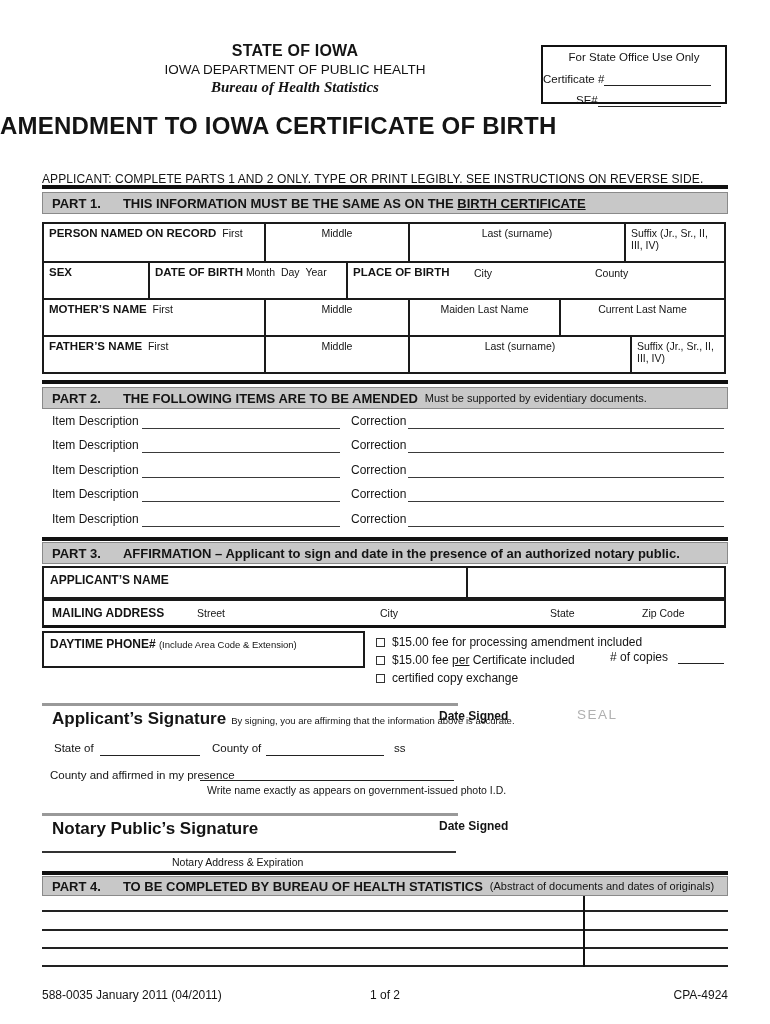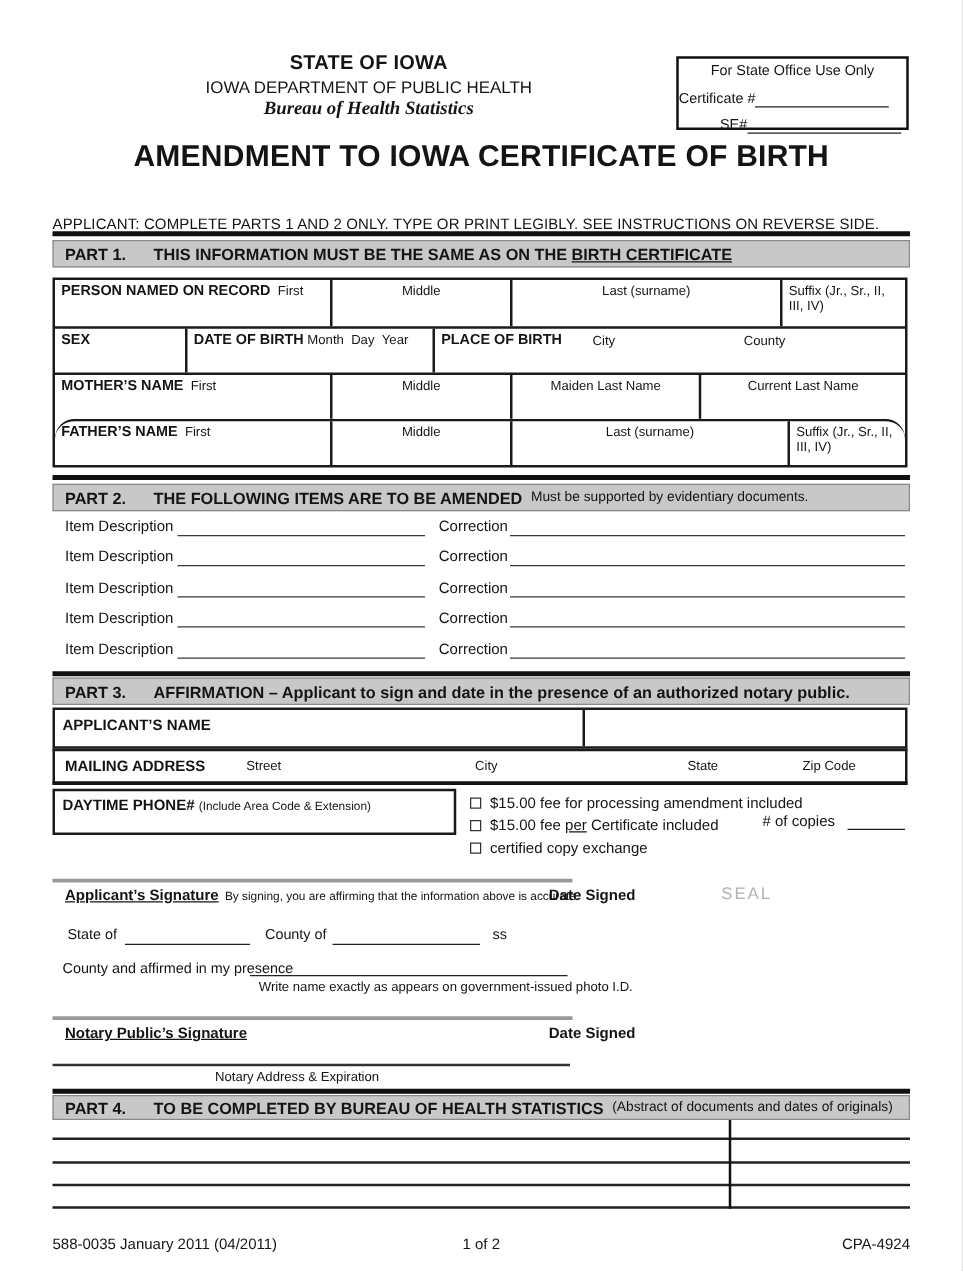--- a/index.html
+++ b/index.html
@@ -12,21 +12,21 @@
   
   .org { left:120px; top:42px; width:350px; text-align:center; }
   .org-l1 { font-size:16px; font-weight:bold; letter-spacing:.2px; }
   .org-l2 { font-size:13.5px; margin-top:2px; }
   .org-l3 { font-family:"Liberation Serif", serif; font-style:italic; font-weight:bold; font-size:15px; margin-top:2px; }
   .officebox { left:541px; top:45px; width:186px; height:59px; border:2px solid #111; font-size:11.5px; }
   .officebox .ob-title { text-align:center; margin-top:4px; }
   .ob-row { position:absolute; display:flex; }
   .ob-line { display:inline-block; border-bottom:1.2px solid #222; height:13px; }
 
-  .doc-title { left:0; top:112px; width:770px; text-align:center; font-size:24px; font-weight:bold; letter-spacing:.2px; }
+  .doc-title { left:0; top:112px; width:770px; text-align:left; font-size:24px; font-weight:bold; letter-spacing:.2px; }
   .doc-sub   { left:0; top:141px; width:770px; text-align:center; font-size:15px; }
 
   .applicant-line { left:42px; top:172px; font-size:12px; letter-spacing:.1px; }
   .hline { background:#111; }
 
   .bar { background:var(--bar_gray); border:1px solid #8a8a8a; display:flex; align-items:center; font-size:13px; }
   .bar .pl { font-weight:bold; margin-left:9px; white-space:pre; }
   .bar .pt { font-weight:bold; margin-left:22px; white-space:pre; }
   .bar .pn { font-weight:normal; font-size:11px; margin-left:7px; white-space:pre; }
   .u { text-decoration:underline; }
@@ -61,21 +61,21 @@
   .phoneb .bl { font-weight:bold; }
   .phoneb .pn { font-size:9.5px; }
 
   .chk { display:flex; align-items:center; font-size:12px; }
   .chkbox { width:9px; height:9px; border:1.4px solid #333; margin-right:7px; flex:0 0 9px; }
   .copies { font-size:12px; }
   .copies-line { border-bottom:1.2px solid #222; }
 
   .grayline { background:#999; }
   .sigrow { font-size:12px; display:flex; align-items:baseline; }
-  .sigrow .bl { font-weight:bold; font-size:12px;text-decoration:underline; }
+  .sigrow .bl { font-weight:bold; font-size:17px; }
   .signote { font-size:9.5px; margin-left:5px; }
   .datesigned { font-weight:bold; font-size:12px; position:absolute; left:387px; top:0; }
   .seal { color:var(--seal_gray); font-size:13.5px; letter-spacing:1.5px; }
   .small-lbl { font-size:11.5px; }
   .wline { border-bottom:1.2px solid #222; display:inline-block; height:14px; }
   .caption { font-size:10.5px; }
 
   
   .p4row { left:42px; width:686px; border-bottom:2px solid #222; }
   .p4v { left:583px; width:2px; background:#111; }
@@ -130,21 +130,21 @@
         <span class="sub" style="position:absolute; left:126px; top:4px;">City</span>
         <span class="sub" style="position:absolute; left:247px; top:4px;">County</span>
       </div>
     </div>
     <div class="p1row" style="grid-template-columns:220px 144px 151px auto;">
       <div class="c"><span class="bl">MOTHER’S NAME</span>&nbsp;&nbsp;<span class="sub">First</span></div>
       <div class="c cc"><span class="sub">Middle</span></div>
       <div class="c cc"><span class="sub">Maiden Last Name</span></div>
       <div class="c cc"><span class="sub">Current Last Name</span></div>
     </div>
-    <div class="p1row" style="grid-template-columns:220px 144px 222px auto;border-radius:16px;">
+    <div class="p1row" style="grid-template-columns:220px 144px 222px auto;">
       <div class="c"><span class="bl">FATHER’S NAME</span>&nbsp;&nbsp;<span class="sub">First</span></div>
       <div class="c cc"><span class="sub">Middle</span></div>
       <div class="c cc"><span class="sub">Last (surname)</span></div>
       <div class="c sfx"><span>Suffix (Jr., Sr., II, III, IV)</span></div>
     </div>
   </div>
 
   <div class="abs hline" style="left:42px; top:380px; width:686px; height:4px;"></div>
   <div class="abs bar" style="left:42px; top:387px; width:686px; height:22px;">
     <span class="pl">PART 2.</span>

